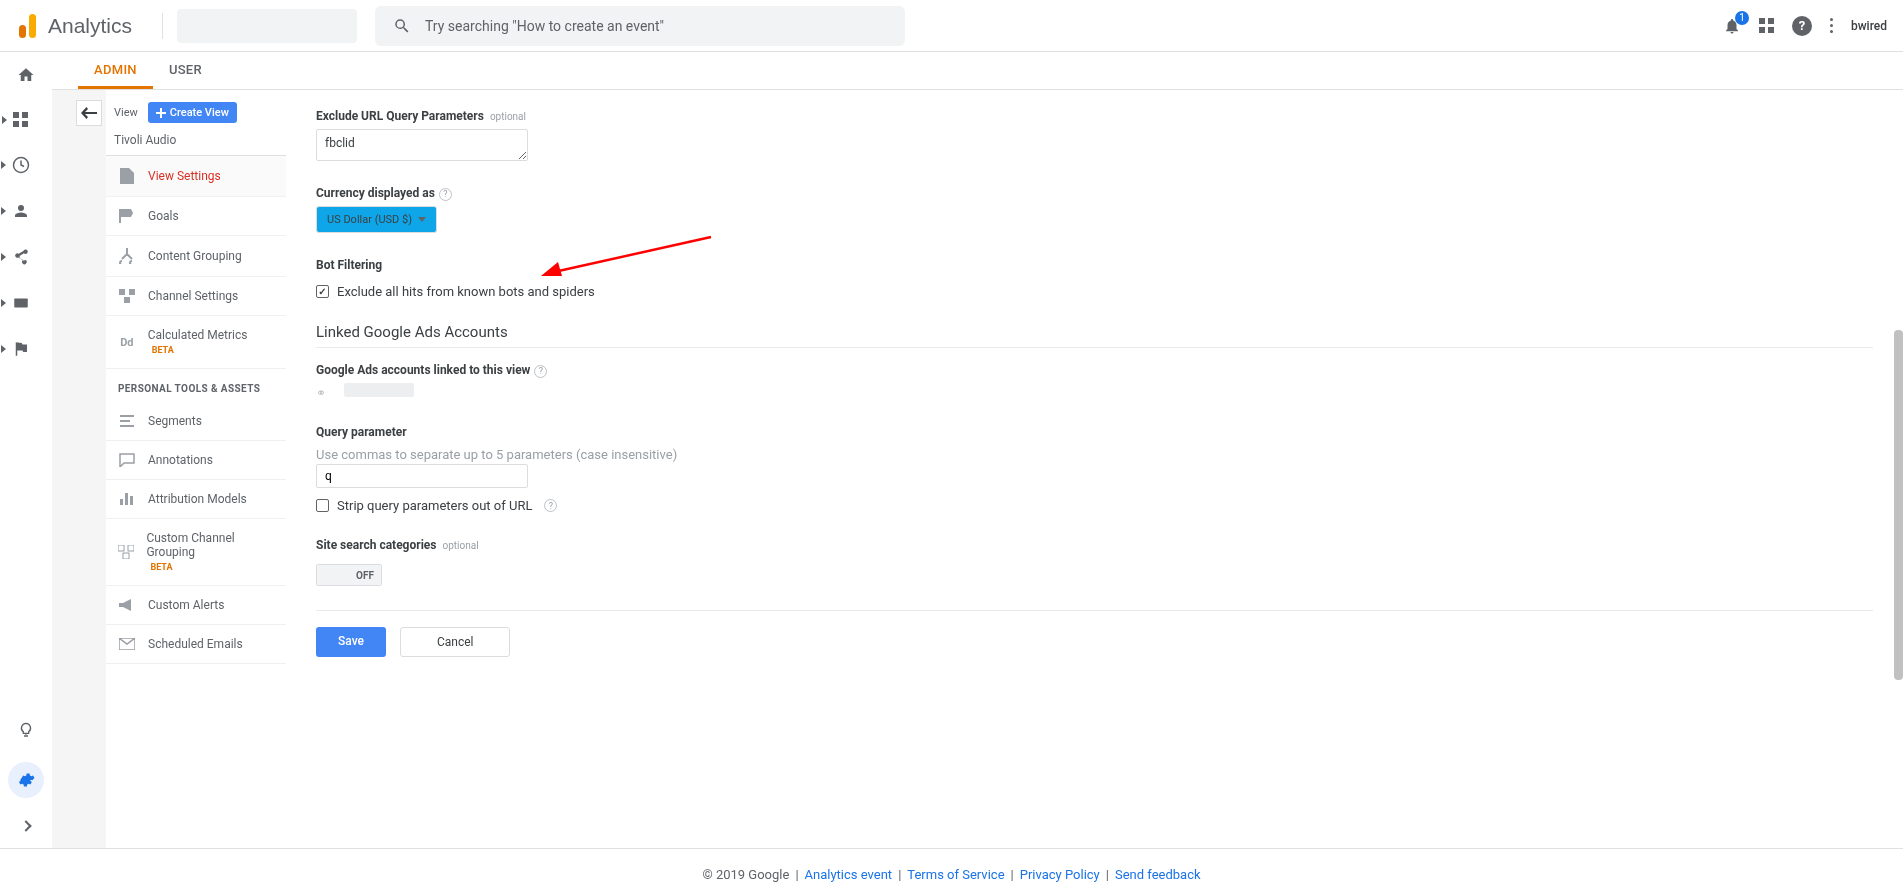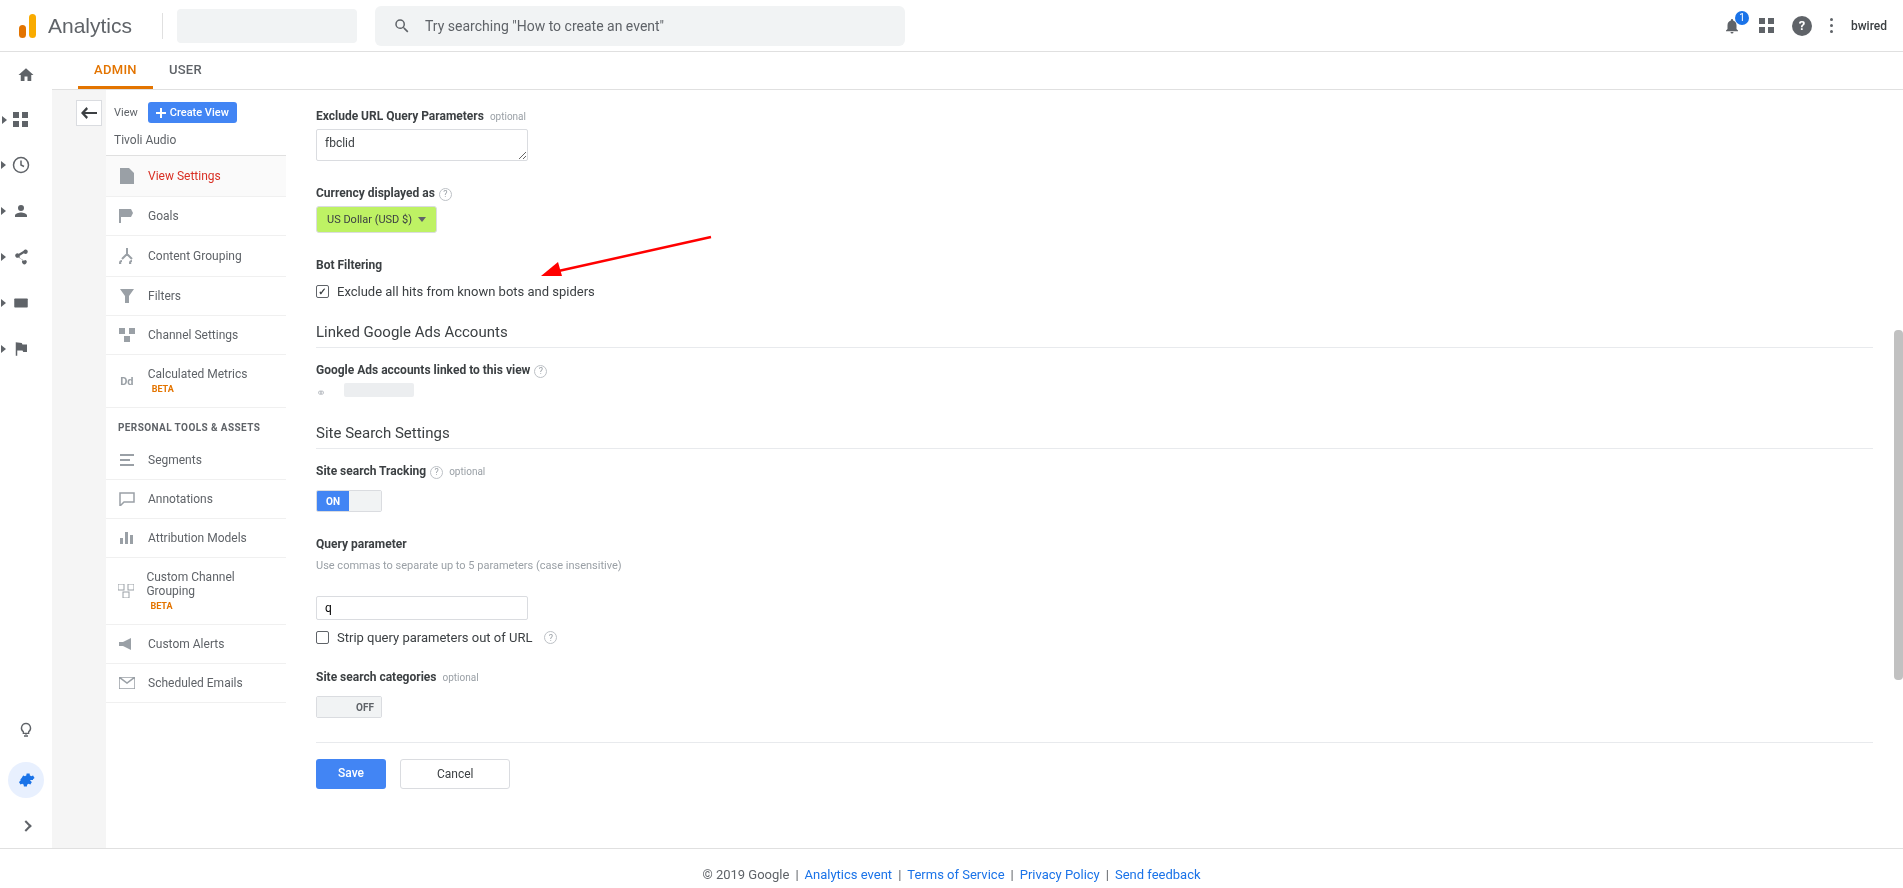--- a/index.html
+++ b/index.html
@@ -52,37 +52,37 @@
 .menu-item.active { color: #d93025; background: #fafafa; }
 .menu-item .mi-icon { width: 18px; display: flex; justify-content: center; color: #9aa0a6; }
 .menu-sep { padding: 14px 12px 8px; font-size: 10px; font-weight: bold; color: #5f6368; letter-spacing: 0.4px; border-bottom: 0; }
 .beta-tag { color: #e37400; font-size: 9px; font-weight: bold; margin-left: 4px; }
 
 .form-area { flex: 1; padding: 18px 30px; background: #fff; position: relative; overflow: hidden; }
 .field-label { font-size: 12px; font-weight: bold; color: #3c4043; display: inline-block; margin-bottom: 6px; }
 .optional-tag { font-size: 10px; color: #9aa0a6; font-weight: normal; margin-left: 6px; }
 .textarea-style { border: 1px solid #dadce0; border-radius: 2px; width: 212px; height: 32px; padding: 6px 8px; font-size: 12px; resize: both; overflow: auto; }
 .block { margin-bottom: 24px; }
-.btn-drop { background: #bef264; border: 1px solid #dadce0; border-radius: 3px; padding: 6px 10px; font-size: 11px; color: #3c4043; display: inline-flex; align-items: center; gap: 6px; cursor: pointer; }
+.btn-drop { background: #0ea5e9; border: 1px solid #dadce0; border-radius: 3px; padding: 6px 10px; font-size: 11px; color: #3c4043; display: inline-flex; align-items: center; gap: 6px; cursor: pointer; }
 .qmark { display: inline-flex; width: 13px; height: 13px; border-radius: 50%; border: 1px solid #bdc1c6; color: #9aa0a6; font-size: 9px; align-items: center; justify-content: center; margin-left: 4px; }
 .dropdown-caret { width: 0; height: 0; border-left: 4px solid transparent; border-right: 4px solid transparent; border-top: 5px solid #5f6368; }
 .checkbox-row { display: flex; align-items: center; gap: 8px; margin-top: 6px; }
 .chk { width: 13px; height: 13px; border: 1px solid #5f6368; border-radius: 2px; display: flex; align-items: center; justify-content: center; font-size: 10px; }
 .chk.checked { background: #fff; }
 .chk.checked::after { content: "✓"; color: #3c4043; font-size: 10px; font-weight: bold; }
 .section-title { font-size: 15px; color: #3c4043; border-bottom: 1px solid #e8eaed; padding-bottom: 6px; margin-bottom: 14px; font-weight: 400; }
 .blur-chip { display: inline-block; width: 70px; height: 14px; background: #eceef0; margin-left: 18px; border-radius: 2px; }
 .link-icon { color: #bdc1c6; font-size: 12px; }
 .toggle { width: 66px; height: 22px; border: 1px solid #dadce0; border-radius: 2px; display: flex; overflow: hidden; font-size: 10px; font-weight: bold; cursor: pointer; }
 .toggle .half { flex: 1; display: flex; align-items: center; justify-content: center; }
 .toggle.on .half.left { background: #4285f4; color: #fff; }
 .toggle.on .half.right { background: #f1f3f4; }
 .toggle.off .half.left { background: #f1f3f4; }
 .toggle.off .half.right { background: #f1f3f4; color: #5f6368; }
-.hint-text { font-size: 11px; color: #9aa0a6; margin-top: 2px; margin-bottom: 24px; }
+.hint-text { font-size: 13px; color: #9aa0a6; margin-top: 2px; margin-bottom: 2px; }
 .text-input { border: 1px solid #dadce0; border-radius: 2px; width: 212px; height: 24px; padding: 2px 8px; font-size: 12px; }
 .action-row { border-top: 1px solid #e8eaed; padding-top: 16px; display: flex; gap: 14px; }
 .btn-primary { background: #4285f4; color: #fff; padding: 7px 22px; font-size: 12px; font-weight: 500; border-radius: 3px; cursor: pointer; }
 .btn-secondary { background: #fff; border: 1px solid #dadce0; color: #3c4043; padding: 7px 36px; font-size: 12px; border-radius: 3px; cursor: pointer; }
 
 .arrow-annot { position: absolute; top: 142px; left: 250px; pointer-events: none; }
 
 .scrollbar-fake { position: absolute; right: 0; top: 0; width: 9px; height: 100%; background: transparent; }
 .scrollbar-thumb { position: absolute; right: 0; top: 240px; width: 9px; height: 350px; background: #c1c1c1; border-radius: 4px; }
 
@@ -246,28 +246,20 @@
             <div class="menu-item">
               <span class="mi-icon">
                   <svg width="16" height="16" viewBox="0 0 16 16">
                     <path fill="none" stroke="#9aa0a6" stroke-width="2" d="M8 0v6m0 0l-5 5m5-5l5 5M3 13a2 2 0 100 4m10-4a2 2 0 100 4"></path>
                   </svg>
                 </span>
               <span>Content Grouping</span>
             </div>
             <div class="menu-item">
               <span class="mi-icon">
-                  <svg width="14" height="14" viewBox="0 0 14 14">
-                    <path fill="#9aa0a6" d="M0 0h14L9 7v7H5V7z"></path>
-                  </svg>
-                </span>
-              <span>Filters</span>
-            </div>
-            <div class="menu-item">
-              <span class="mi-icon">
                   <svg width="16" height="14" viewBox="0 0 16 14">
                     <rect fill="#9aa0a6" x="0" y="0" width="6" height="6"></rect>
                     <rect fill="#9aa0a6" x="10" y="0" width="6" height="6"></rect>
                     <rect fill="#9aa0a6" x="5" y="8" width="6" height="6"></rect>
                   </svg>
                 </span>
               <span>Channel Settings</span>
             </div>
             <div class="menu-item">
               <span class="mi-icon">
@@ -352,28 +344,20 @@
               <span>Exclude all hits from known bots and spiders</span>
             </div>
           </div>
 
           <div class="block">
             <div class="section-title">Linked Google Ads Accounts</div>
             <span class="field-label">Google Ads accounts linked to this view</span><span class="qmark">?</span><br>
             <span class="link-icon">⚭</span><span class="blur-chip"></span>
           </div>
 
-          <div class="block">
-            <div class="section-title">Site Search Settings</div>
-            <span class="field-label">Site search Tracking</span><span class="qmark">?</span><span class="optional-tag">optional</span><br>
-            <div class="toggle on" style="margin-top:6px;">
-              <div class="half left">ON</div>
-              <div class="half right"></div>
-            </div>
-          </div>
 
           <div class="block">
             <span class="field-label">Query parameter</span>
             <div class="hint-text">Use commas to separate up to 5 parameters (case insensitive)</div>
             <input class="text-input" value="q" style="">
             <div class="checkbox-row" style="margin-top:10px;">
               <span class="chk"></span>
               <span>Strip query parameters out of URL</span>
               <span class="qmark">?</span>
             </div>

